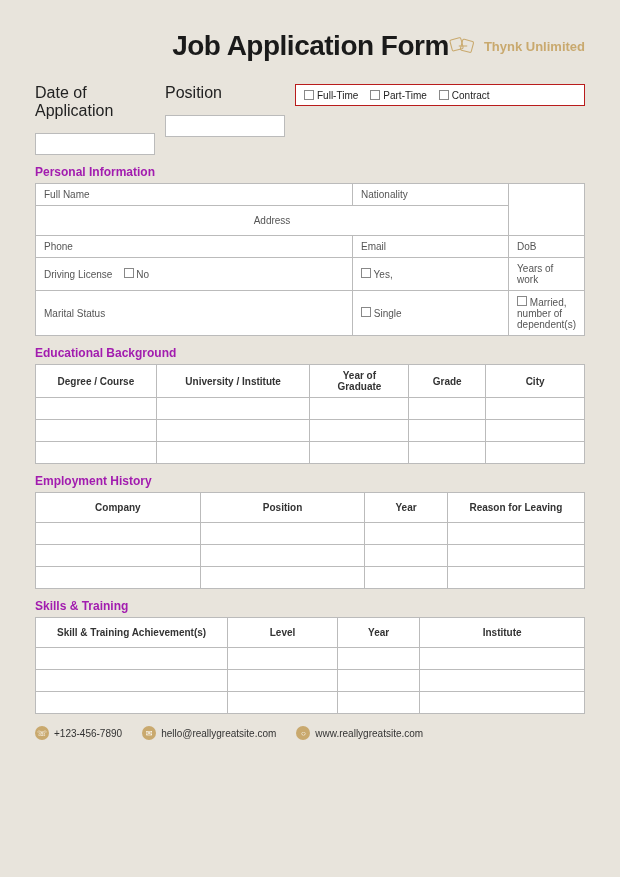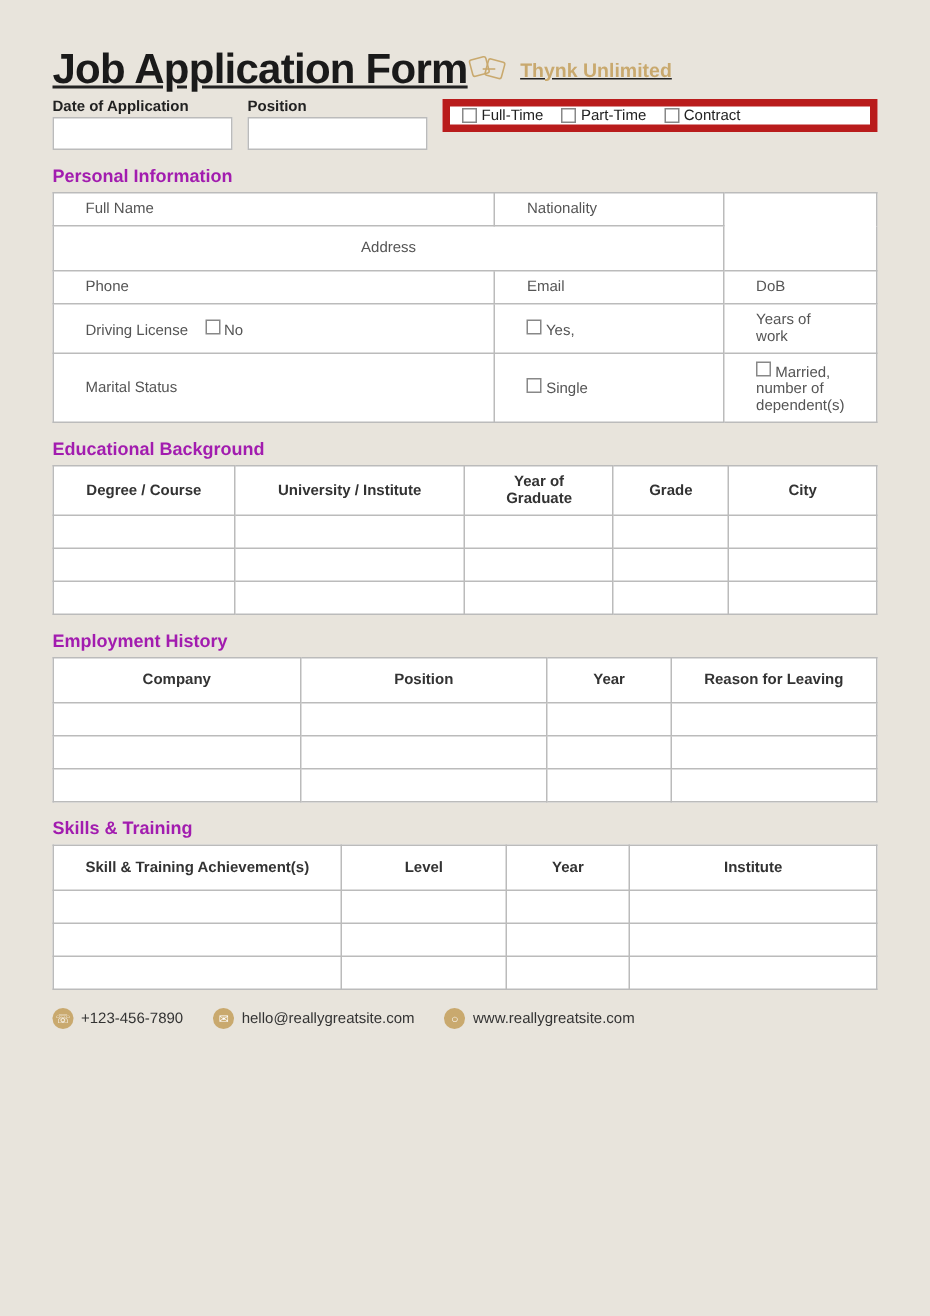--- a/index.html
+++ b/index.html
@@ -10,24 +10,23 @@
       width: 620px;
       min-height: 877px;
       padding: 30px 35px 20px 35px;
       color: #222;
       font-size: 11px;
     }
 
     
     .header {
       display: flex;
-      justify-content: flex-start;
-      align-items: center;
-      margin-bottom: 4px;
-      text-decoration: underline;
+      justify-content: flex-end;
+      align-items: center;
+      margin-bottom: 22px;
     }
 
     .page-title {
       font-size: 28px;
       font-weight: 800;
       color: #1a1a1a;
       letter-spacing: -0.5px;
     }
 
     .brand {
@@ -46,42 +45,42 @@
 
     
     .top-fields {
       display: flex;
       gap: 0;
       margin-bottom: 10px;
       align-items: flex-start;
     }
 
     .field-label {
-      font-size: 10px;
-      font-weight: 700;
+      font-size: 16px;
+      font-weight: 400;
       color: #222;
-      margin-bottom: 1px;
+      margin-bottom: 13px;
     }
 
     .field-input {
       border: 1px solid #bbb;
       background: #fff;
       height: 22px;
       width: 100%;
     }
 
     .top-date { width: 120px; margin-right: 10px; }
     .top-position { width: 120px; margin-right: 10px; }
     .top-employment { flex: 1; }
 
     .employment-options {
       display: flex;
       align-items: center;
       gap: 12px;
-      border: 5px solid #b91c1c;
+      border: 1px solid #b91c1c;
       background: #fff;
       padding: 3px 8px;
       height: 22px;
     }
 
     .checkbox-option {
       display: flex;
       align-items: center;
       gap: 3px;
       font-size: 10px;
@@ -108,21 +107,21 @@
     .info-table {
       width: 100%;
       border-collapse: collapse;
       border: 1px solid #bbb;
       background: #fff;
       margin-bottom: 10px;
     }
 
     .info-table td {
       border: 1px solid #bbb;
-      padding: 5px 21px;
+      padding: 5px 8px;
       font-size: 10px;
       color: #444;
       height: 22px;
       vertical-align: middle;
     }
 
     .info-table .label-cell {
       color: #555;
       font-size: 10px;
     }

